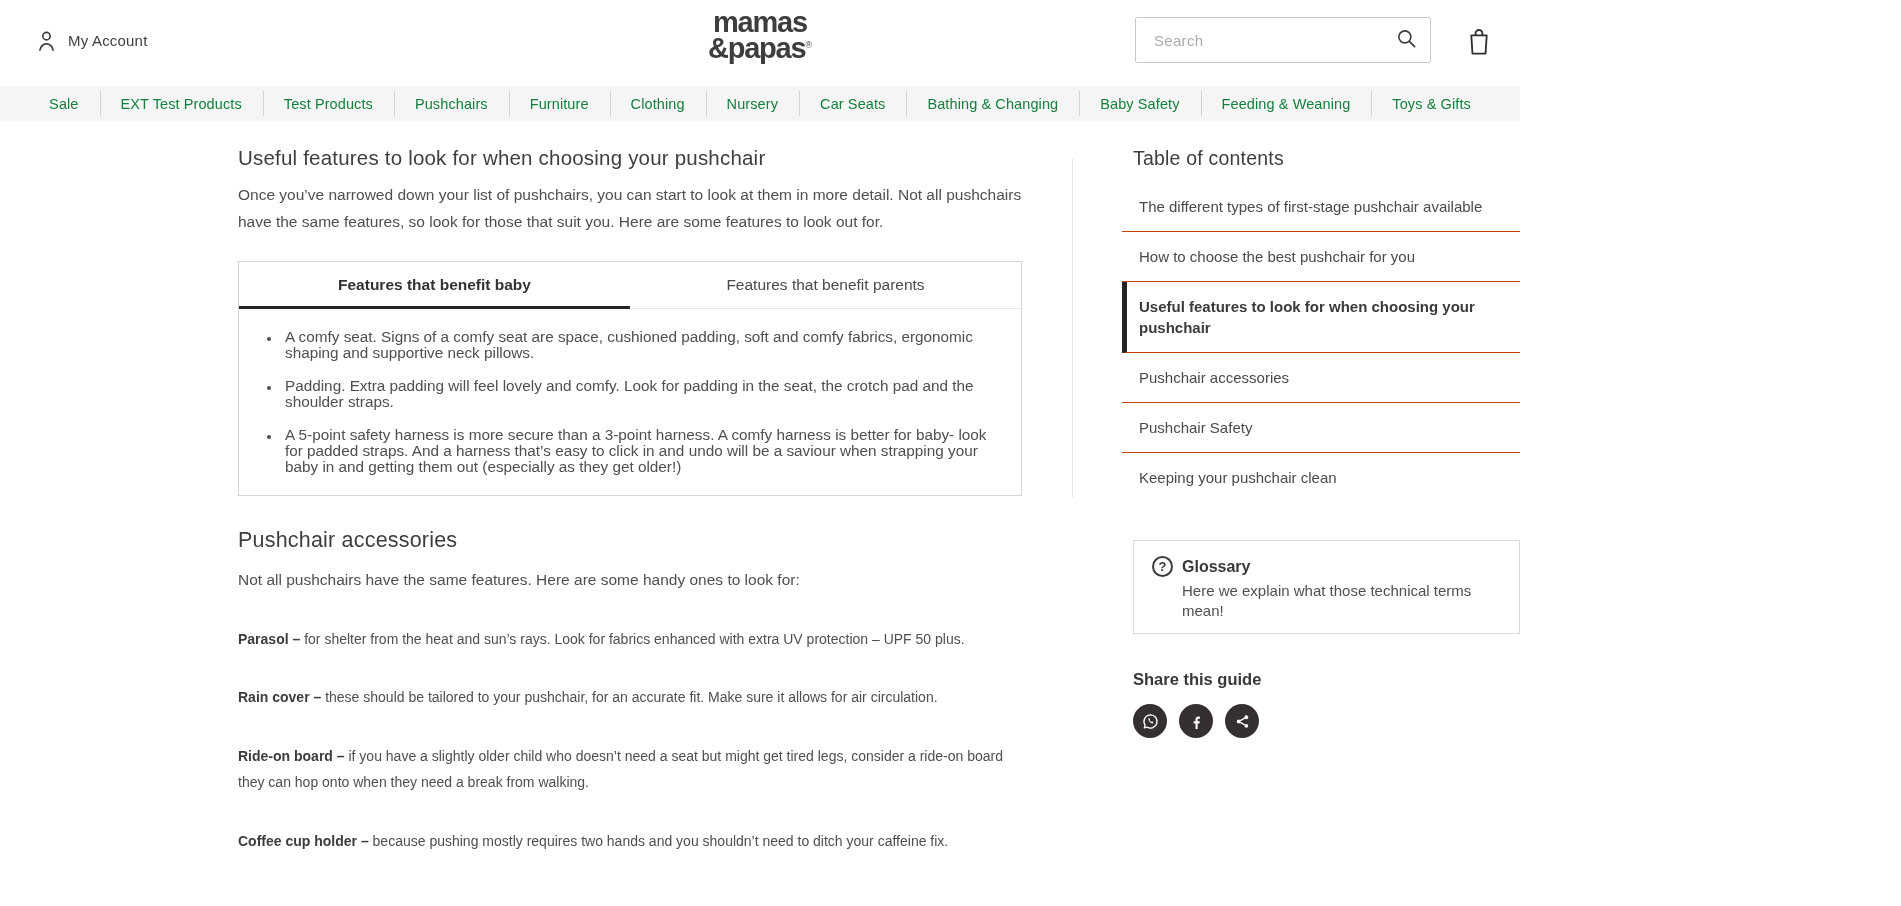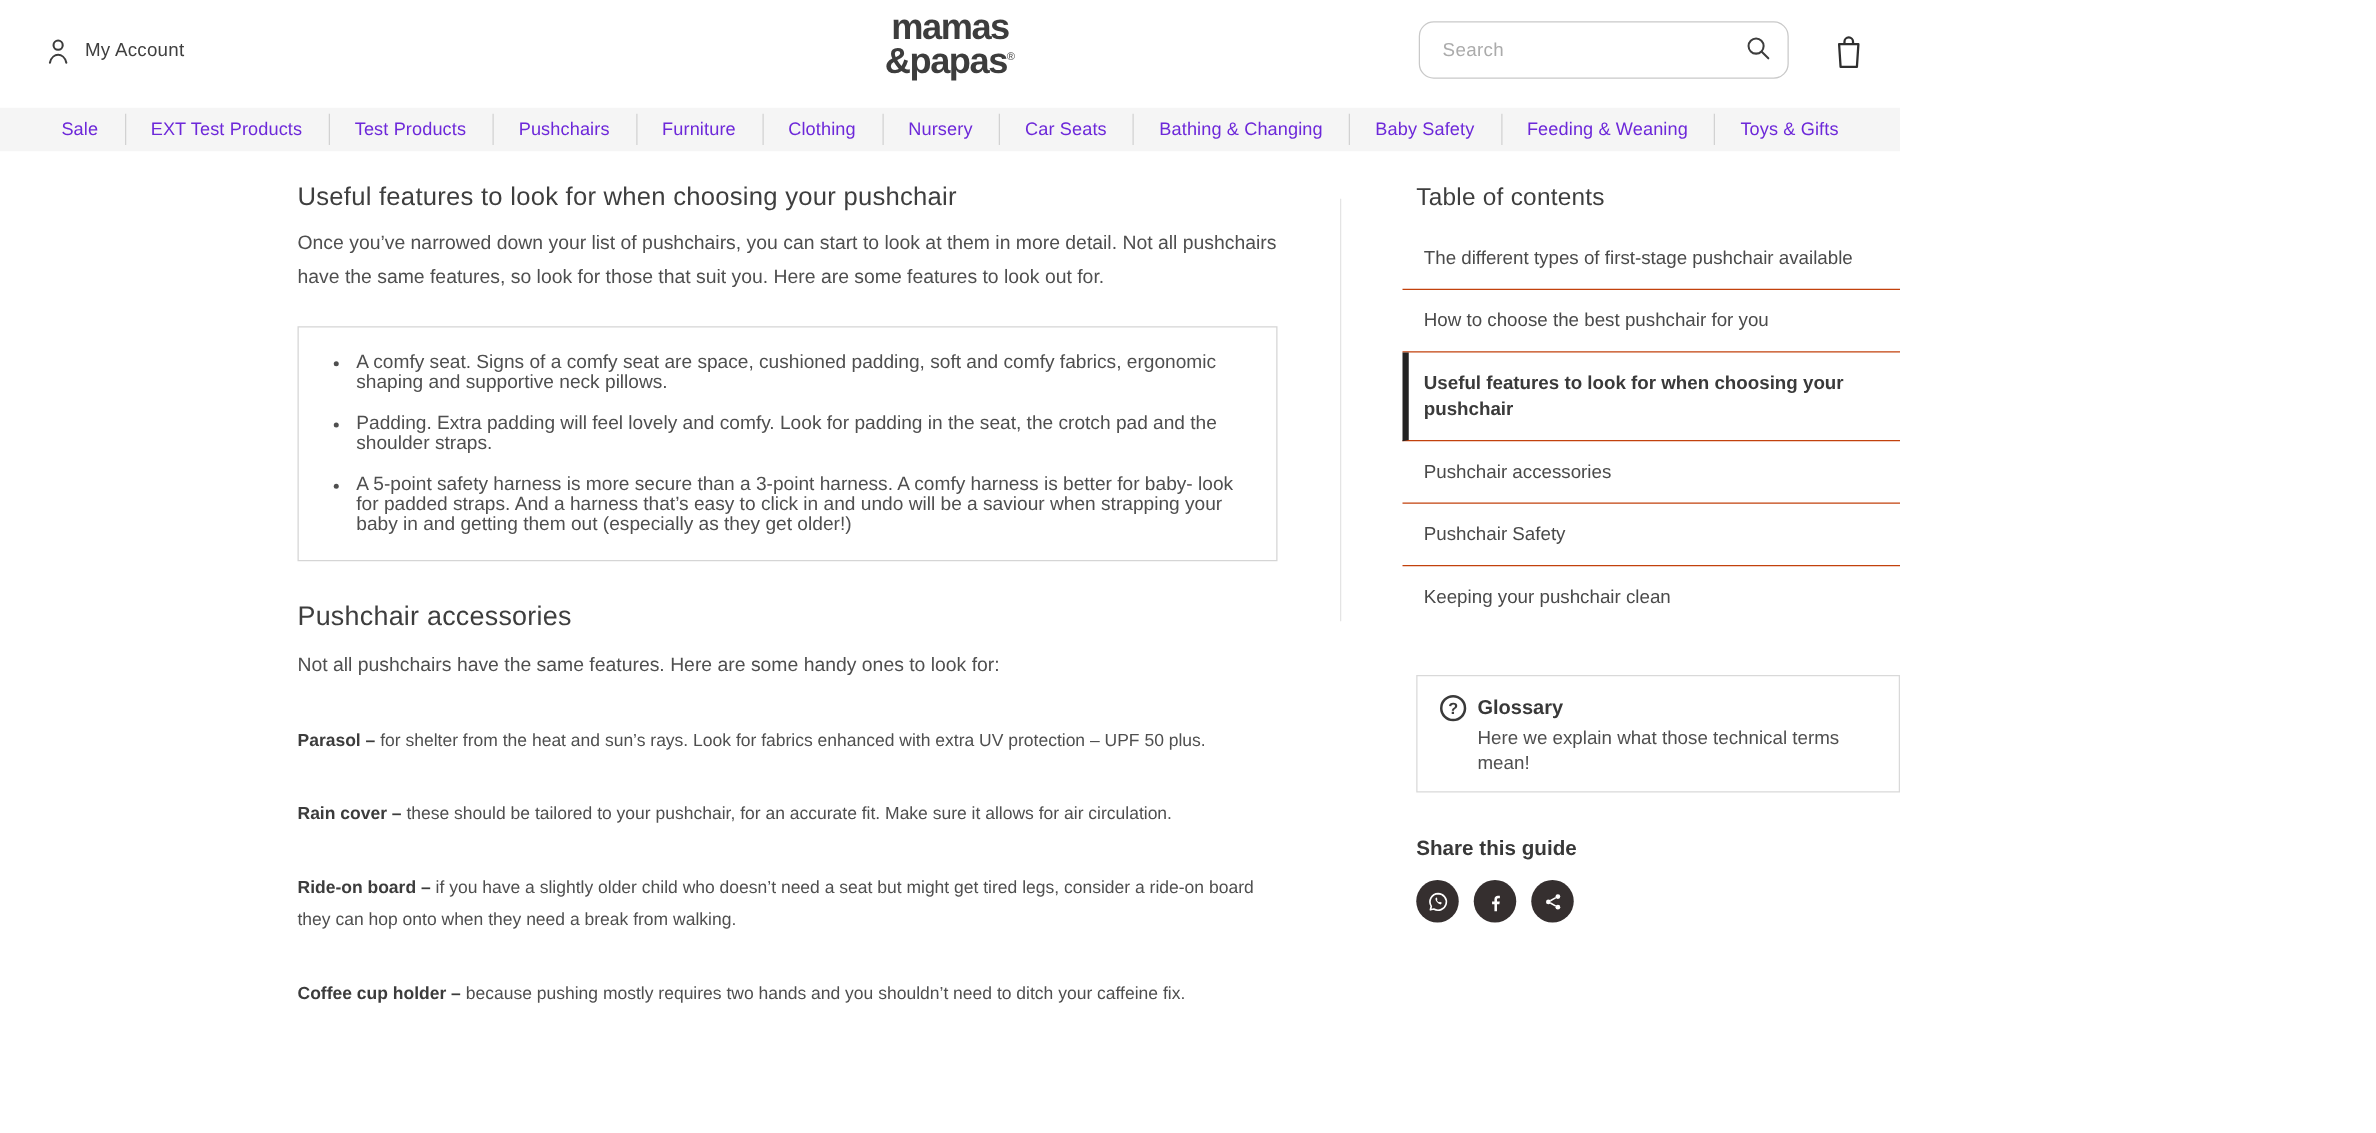--- a/index.html
+++ b/index.html
@@ -12,32 +12,32 @@
 
   
   .header { position:relative; height:86px; background:#fff; }
   .account { position:absolute; left:36px; top:29px; display:flex; align-items:center; gap:11px; cursor:pointer; }
   .account svg { width:21px; height:23px; display:block; }
   .account span { font-size:15px; color:#3f3f3f; letter-spacing:.2px; }
   .logo { position:absolute; left:50%; top:11px; transform:translateX(-50%); text-align:center;
           color:#3d3d3d; font-weight:700; font-size:29px; line-height:23px; letter-spacing:-1.2px; cursor:pointer; }
   .logo .reg { font-size:9px; vertical-align:10px; letter-spacing:0; font-weight:400; }
   .searchbox { position:absolute; right:89px; top:17px; width:296px; height:46px;
-               border:1px solid #c9c9c9; border-radius:12px; display:flex; align-items:center; background:#fff; }
+               border:1px solid #c9c9c9; border-radius:2px; display:flex; align-items:center; background:#fff; }
   .searchbox input { flex:1; min-width:0; border:none; outline:none; padding:0 0 0 18px; font-size:15px;
                      color:#3f3f3f; font-family:inherit; background:transparent; letter-spacing:.3px; }
   .searchbox input::placeholder { color:#ababab; }
   .search-btn { width:48px; background:none; border:none; display:flex; justify-content:center; align-items:center; cursor:pointer; padding:0; }
   .search-btn svg { width:23px; height:23px; }
   .cart-btn { position:absolute; right:27px; top:26px; width:28px; height:32px; background:none; border:none; padding:0; cursor:pointer; }
   .cart-btn svg { width:26px; height:30px; }
 
   
   .nav { height:35px; background:#f5f5f5; display:flex; justify-content:center; align-items:stretch; }
-  .nav a { display:flex; align-items:center; padding:0 21px; font-size:14.5px; color:#6d28d9;
+  .nav a { display:flex; align-items:center; padding:0 21px; font-size:14.5px; color:#15803d;
            text-decoration:none; position:relative; cursor:pointer; letter-spacing:.1px; }
   .nav a + a::before { content:""; position:absolute; left:0; top:5px; bottom:5px; width:1px; background:#d2d2d2; }
 
   
   .main { display:flex; align-items:flex-start; padding:21px 0 0 238px; }
   .content { width:952px; }
   .section-title { font-size:20.5px; font-weight:500; color:#3e3e3e; margin:4px 0 12px; letter-spacing:.2px; }
   .intro { font-size:15.5px; line-height:26.5px; margin:0; color:#4f4f4f; }
 
   .tabbox { border:1px solid #d5d5d5; margin-top:26px; background:#fff; }
@@ -138,20 +138,24 @@
     <a>Toys &amp; Gifts</a>
   </nav>
 
   <div class="main">
 
     <div class="content">
       <h1 class="section-title">Useful features to look for when choosing your pushchair</h1>
       <p class="intro">Once you’ve narrowed down your list of pushchairs, you can start to look at them in more detail. Not all pushchairs have the same features, so look for those that suit you. Here are some features to look out for.</p>
 
       <div class="tabbox">
+        <div class="tabs">
+          <div class="tab active">Features that benefit baby</div>
+          <div class="tab">Features that benefit parents</div>
+        </div>
         <ul>
           <li>A comfy seat. Signs of a comfy seat are space, cushioned padding, soft and comfy fabrics, ergonomic shaping and supportive neck pillows.</li>
           <li>Padding. Extra padding will feel lovely and comfy. Look for padding in the seat, the crotch pad and the shoulder straps.</li>
           <li>A 5-point safety harness is more secure than a 3-point harness. A comfy harness is better for baby- look for padded straps. And a harness that’s easy to click in and undo will be a saviour when strapping your baby in and getting them out (especially as they get older!)</li>
         </ul>
       </div>
 
       <h2 class="acc-title">Pushchair accessories</h2>
       <p class="acc-intro">Not all pushchairs have the same features. Here are some handy ones to look for:</p>
 

